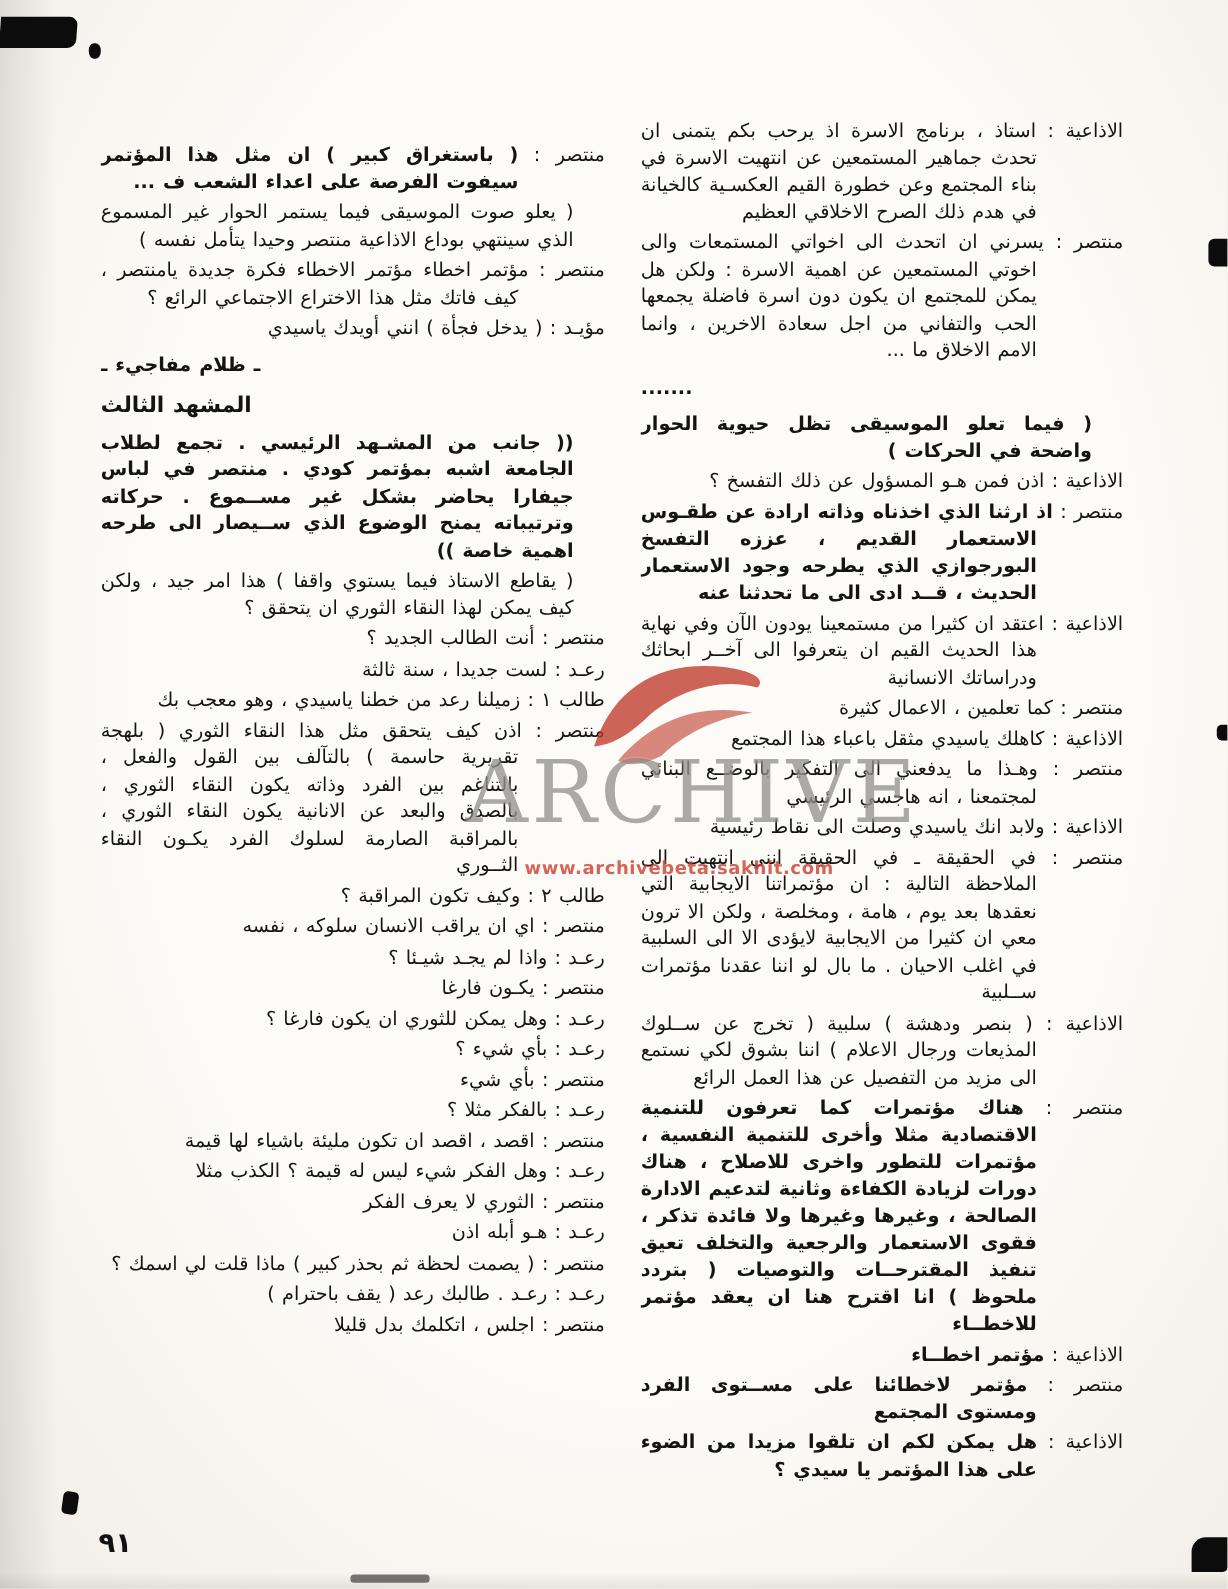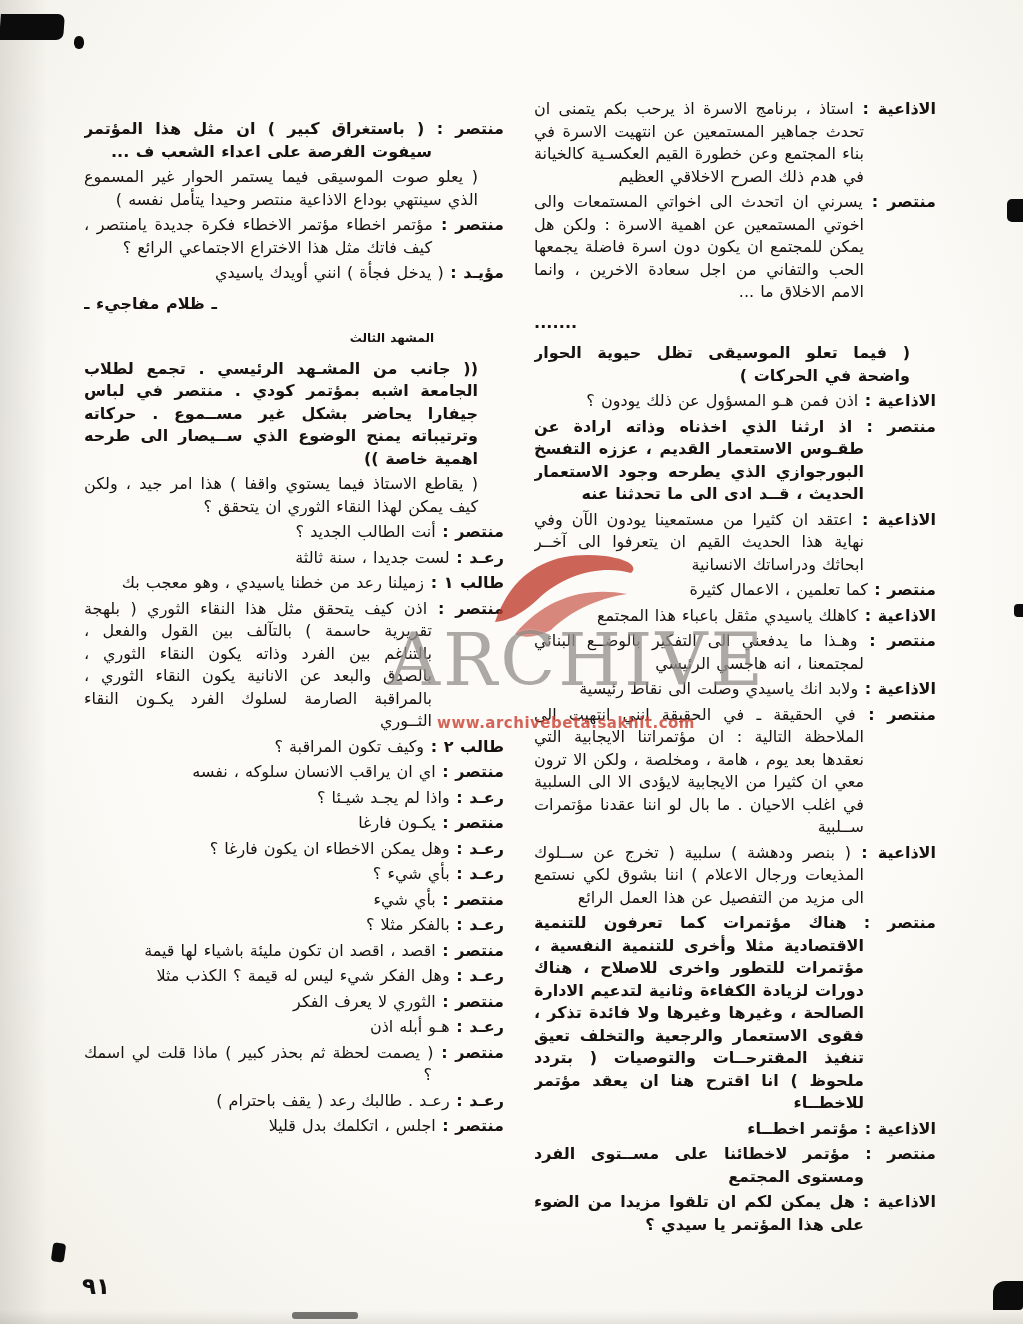--- a/index.html
+++ b/index.html
@@ -33,26 +33,26 @@
   .col-left  { right:519px; top:118px; width:420px; height:1110px; }
   .entry {
     font-size:16px;
     line-height:22.5px;
     margin-bottom:3px;
     padding-right:72px;
     text-indent:-72px;
     letter-spacing:.1px;
     word-spacing:1px;
   }
-  .entry .speaker { font-weight:bold; }
+  .entry .speaker { font-weight:normal; }
   .entry.stage { padding-right:26px; text-indent:0; }
   .entry.bold { font-weight:bold; }
   .entry.heading {
-    padding-right:70px; text-indent:0; text-align:right;
-    font-weight:bold; font-size:12px;
+    padding-right:70px; text-indent:0; text-align:left;
+    font-weight:bold; font-size:18px;
     margin:12px 0 8px;
   }
   .entry.separator {
     padding-right:0; text-indent:0; text-align:left;
     font-weight:bold; margin:8px 0;
   }
   .watermark {
     position:absolute; left:388px; top:540px; width:356px;
     text-align:center; pointer-events:none;
   }
@@ -92,21 +92,21 @@
 
 <div class="page">
   <div class="gutter-shadow"></div>
   <div class="edge-shadow-bottom"></div>
 
   <div class="column col-right">
       <p class="entry dialogue"><span class="speaker">الاذاعية : </span><span>استاذ ، برنامج الاسرة اذ يرحب بكم يتمنى ان تحدث جماهير المستمعين عن انتهيت الاسرة في بناء المجتمع وعن خطورة القيم العكسـية كالخيانة في هدم ذلك الصرح الاخلاقي العظيم</span></p>
       <p class="entry dialogue"><span class="speaker">منتصر : </span><span>يسرني ان اتحدث الى اخواتي المستمعات والى اخوتي المستمعين عن اهمية الاسرة : ولكن هل يمكن للمجتمع ان يكون دون اسرة فاضلة يجمعها الحب والتفاني من اجل سعادة الاخرين ، وانما الامم الاخلاق ما ...</span></p>
       <p class="entry separator">.......</p>
       <p class="entry stage bold">( فيما تعلو الموسيقى تظل حيوية الحوار واضحة في الحركات )</p>
-      <p class="entry dialogue"><span class="speaker">الاذاعية : </span><span>اذن فمن هـو المسؤول عن ذلك يودون ؟</span></p>
+      <p class="entry dialogue"><span class="speaker">الاذاعية : </span><span>اذن فمن هـو المسؤول عن ذلك التفسخ ؟</span></p>
       <p class="entry dialogue bold"><span class="speaker">منتصر : </span><span>اذ ارثنا الذي اخذناه وذاته ارادة عن طقـوس الاستعمار القديم ، عززه التفسخ البورجوازي الذي يطرحه وجود الاستعمار الحديث ، قــد ادى الى ما تحدثنا عنه</span></p>
       <p class="entry dialogue"><span class="speaker">الاذاعية : </span><span>اعتقد ان كثيرا من مستمعينا يودون الآن وفي نهاية هذا الحديث القيم ان يتعرفوا الى آخــر ابحاثك ودراساتك الانسانية</span></p>
       <p class="entry dialogue"><span class="speaker">منتصر : </span><span>كما تعلمين ، الاعمال كثيرة</span></p>
       <p class="entry dialogue"><span class="speaker">الاذاعية : </span><span>كاهلك ياسيدي مثقل باعباء هذا المجتمع</span></p>
       <p class="entry dialogue"><span class="speaker">منتصر : </span><span>وهـذا ما يدفعني الى التفكير بالوضــع البنائي لمجتمعنا ، انه هاجسي الرئيسي</span></p>
       <p class="entry dialogue"><span class="speaker">الاذاعية : </span><span>ولابد انك ياسيدي وصلت الى نقاط رئيسية</span></p>
       <p class="entry dialogue"><span class="speaker">منتصر : </span><span>في الحقيقة ـ في الحقيقة انني انتهيت الى الملاحظة التالية : ان مؤتمراتنا الايجابية التي نعقدها بعد يوم ، هامة ، ومخلصة ، ولكن الا ترون معي ان كثيرا من الايجابية لايؤدى الا الى السلبية في اغلب الاحيان . ما بال لو اننا عقدنا مؤتمرات ســلبية</span></p>
       <p class="entry dialogue"><span class="speaker">الاذاعية : </span><span>( بنصر ودهشة ) سلبية ( تخرج عن ســلوك المذيعات ورجال الاعلام ) اننا بشوق لكي نستمع الى مزيد من التفصيل عن هذا العمل الرائع</span></p>
       <p class="entry dialogue bold"><span class="speaker">منتصر : </span><span>هناك مؤتمرات كما تعرفون للتنمية الاقتصادية مثلا وأخرى للتنمية النفسية ، مؤتمرات للتطور واخرى للاصلاح ، هناك دورات لزيادة الكفاءة وثانية لتدعيم الادارة الصالحة ، وغيرها وغيرها ولا فائدة تذكر ، فقوى الاستعمار والرجعية والتخلف تعيق تنفيذ المقترحــات والتوصيات ( بتردد ملحوظ ) انا اقترح هنا ان يعقد مؤتمر للاخطــاء</span></p>
       <p class="entry dialogue bold"><span class="speaker">الاذاعية : </span><span>مؤتمر اخطــاء</span></p>
@@ -123,21 +123,21 @@
       <p class="entry stage bold">(( جانب من المشـهد الرئيسي . تجمع لطلاب الجامعة اشبه بمؤتمر كودي . منتصر في لباس جيفارا يحاضر بشكل غير مســموع . حركاته وترتيباته يمنح الوضوع الذي ســيصار الى طرحه اهمية خاصة ))</p>
       <p class="entry stage">( يقاطع الاستاذ فيما يستوي واقفا ) هذا امر جيد ، ولكن كيف يمكن لهذا النقاء الثوري ان يتحقق ؟</p>
       <p class="entry dialogue"><span class="speaker">منتصر : </span><span>أنت الطالب الجديد ؟</span></p>
       <p class="entry dialogue"><span class="speaker">رعـد : </span><span>لست جديدا ، سنة ثالثة</span></p>
       <p class="entry dialogue"><span class="speaker">طالب ١ : </span><span>زميلنا رعد من خطنا ياسيدي ، وهو معجب بك</span></p>
       <p class="entry dialogue"><span class="speaker">منتصر : </span><span>اذن كيف يتحقق مثل هذا النقاء الثوري ( بلهجة تقريرية حاسمة ) بالتآلف بين القول والفعل ، بالتناغم بين الفرد وذاته يكون النقاء الثوري ، بالصدق والبعد عن الانانية يكون النقاء الثوري ، بالمراقبة الصارمة لسلوك الفرد يكـون النقاء الثــوري</span></p>
       <p class="entry dialogue"><span class="speaker">طالب ٢ : </span><span>وكيف تكون المراقبة ؟</span></p>
       <p class="entry dialogue"><span class="speaker">منتصر : </span><span>اي ان يراقب الانسان سلوكه ، نفسه</span></p>
       <p class="entry dialogue"><span class="speaker">رعـد : </span><span>واذا لم يجـد شيـئا ؟</span></p>
       <p class="entry dialogue"><span class="speaker">منتصر : </span><span>يكـون فارغا</span></p>
-      <p class="entry dialogue"><span class="speaker">رعـد : </span><span>وهل يمكن الاخطاء ان يكون فارغا ؟</span></p>
+      <p class="entry dialogue"><span class="speaker">رعـد : </span><span>وهل يمكن للثوري ان يكون فارغا ؟</span></p>
       <p class="entry dialogue"><span class="speaker">رعـد : </span><span>بأي شيء ؟</span></p>
       <p class="entry dialogue"><span class="speaker">منتصر : </span><span>بأي شيء</span></p>
       <p class="entry dialogue"><span class="speaker">رعـد : </span><span>بالفكر مثلا ؟</span></p>
       <p class="entry dialogue"><span class="speaker">منتصر : </span><span>اقصد ، اقصد ان تكون مليئة باشياء لها قيمة</span></p>
       <p class="entry dialogue"><span class="speaker">رعـد : </span><span>وهل الفكر شيء ليس له قيمة ؟ الكذب مثلا</span></p>
       <p class="entry dialogue"><span class="speaker">منتصر : </span><span>الثوري لا يعرف الفكر</span></p>
       <p class="entry dialogue"><span class="speaker">رعـد : </span><span>هـو أبله اذن</span></p>
       <p class="entry dialogue"><span class="speaker">منتصر : </span><span>( يصمت لحظة ثم بحذر كبير ) ماذا قلت لي اسمك ؟</span></p>
       <p class="entry dialogue"><span class="speaker">رعـد : </span><span>رعـد . طالبك رعد ( يقف باحترام )</span></p>
       <p class="entry dialogue"><span class="speaker">منتصر : </span><span>اجلس ، اتكلمك بدل قليلا</span></p>

